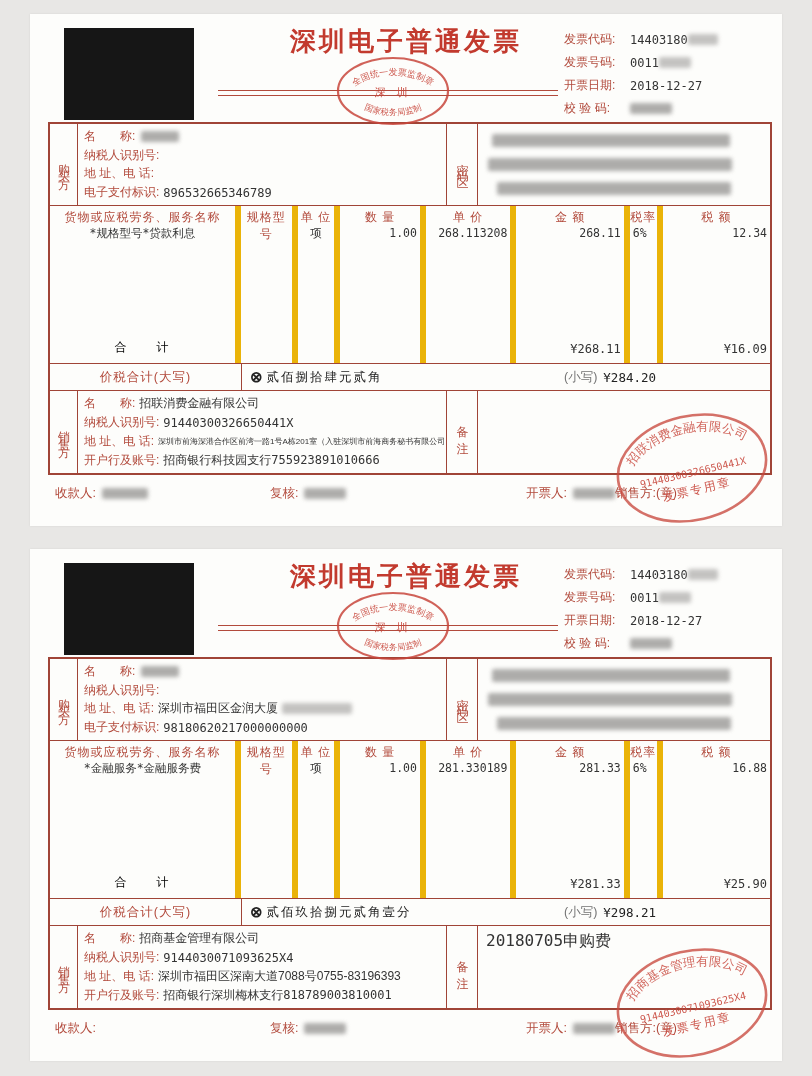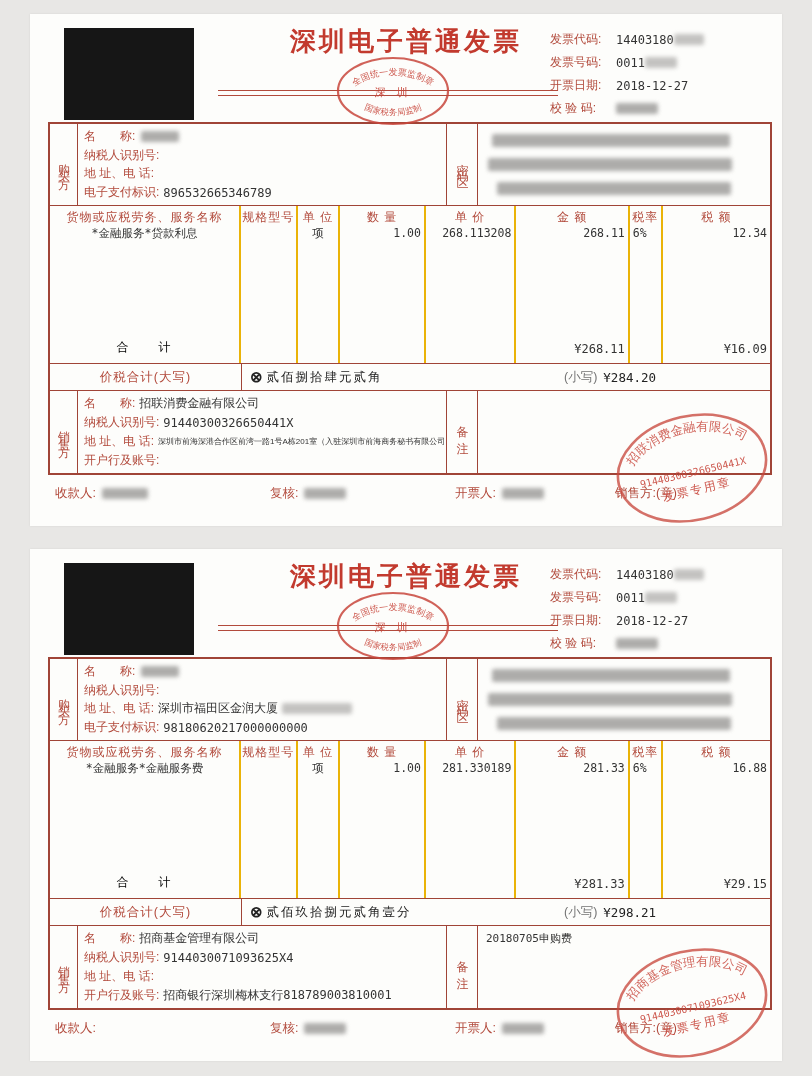--- a/index.html
+++ b/index.html
@@ -17,21 +17,21 @@
   .inv-header { position: relative; height: 108px; }
   .qr { position: absolute; left: 34px; top: 14px; width: 130px; height: 92px; background:#fff; }
   .inv-title {
     text-align: center; color: #c23a2e; font-size: 26px; font-weight: bold;
     letter-spacing: 3px; padding-top: 10px;
     font-family: "Liberation Serif", "DejaVu Serif", serif;
   }
   .dlines { position: absolute; left: 188px; top: 76px; width: 340px; height: 6px;
     border-top: 1px solid #b24a3c; border-bottom: 1px solid #b24a3c; }
   .hstamp { position: absolute; left: 304px; top: 40px; width: 118px; height: 74px; }
-  .hinfo { position: absolute; right: 20px; top: 14px; width: 212px; }
+  .hinfo { position: absolute; right: 6px; top: 14px; width: 212px; }
   .hinfo .row { display: flex; align-items: center; height: 23px; font-size: 12px; }
   .hinfo .lbl { color: #b24a3c; width: 66px; flex: none; }
   .hinfo .val { font-family: "DejaVu Sans Mono", monospace; font-size: 12px; color: #333; }
 
   
   .rd { display: inline-block; height: 11px; border-radius: 2px; background: #b5b4b2;
         filter: blur(2px); opacity: .8; vertical-align: middle; }
   .rd.dk { background: #9a9997; }
 
   
@@ -47,21 +47,21 @@
   .fline .lbl { color: #b24a3c; flex: none; }
   .fline .val { font-family: "DejaVu Sans Mono", monospace; color: #333; margin-left: 4px; }
   .pwd-strip { width: 32px; flex: none; border-left: 1px solid #a04437; border-right: 1px solid #a04437;
     display: flex; align-items: center; justify-content: center; }
   .pwd-area { width: 292px; flex: none; padding: 10px 14px; display: flex;
     flex-direction: column; justify-content: space-between; }
   .pwd-area .rd { height: 13px; }
 
   
   .items { display: flex; height: 158px; border-bottom: 1px solid #a04437; }
-  .col { display: flex; flex-direction: column; border-right: 2px solid #eab308; overflow: hidden; }
+  .col { display: flex; flex-direction: column; border-right: 6px solid #eab308; overflow: hidden; }
   .col:last-child { border-right: none; }
   .c-name { width: 192px; } .c-spec { width: 57px; } .c-unit { width: 43px; }
   .c-qty { width: 86px; } .c-price { width: 91px; } .c-amt { width: 114px; }
   .c-rate { width: 33px; } .c-tax { width: 108px; }
   .col .hdr { color: #b24a3c; font-size: 12px; text-align: center; padding-top: 3px; height: 19px; flex: none; letter-spacing: 1px; }
   .col .cv { font-family: "DejaVu Sans Mono", monospace; font-size: 11.5px; color: #333; padding: 1px 3px; }
   .col .cv.r { text-align: right; }
   .col .cv.c { text-align: center; }
   .col .foot { margin-top: auto; padding: 0 3px 7px; font-size: 12px; }
   .col .foot.red { color: #000000; text-align: center; letter-spacing: 2px; }
@@ -74,28 +74,28 @@
     display: flex; align-items: center; justify-content: center; letter-spacing: 1px; }
   .taxrow .body { flex: 1; position: relative; display: flex; align-items: center; }
   .taxrow .circ { font-size: 15px; color: #222; margin: 0 4px 0 8px; font-weight: bold; }
   .taxrow .words { color: #222; letter-spacing: 2px; }
   .taxrow .small-grp { position: absolute; left: 322px; display: flex; align-items: center; }
   .taxrow .small-lbl { color: #737373; margin-right: 6px; }
   .taxrow .figures { font-family: "DejaVu Sans Mono", monospace; color: #222; }
 
   
   .remark-area { width: 292px; flex: none; padding: 5px 8px; font-family: "DejaVu Sans Mono", monospace;
-    font-size: 11px; color: #333; }
+    font-size: 16px; color: #333; }
   .invoice:nth-of-type(1) .seller-address .val { font-size: 8px; letter-spacing: 0; }
 
   
   .inv-footer { display: flex; align-items: center; height: 36px; padding-left: 25px; font-size: 12.5px; }
   .inv-footer .slot { display: flex; align-items: center; }
   .inv-footer .lbl { color: #b24a3c; margin-right: 6px; }
-  .s1 { width: 215px; text-align: center; } .s2 { width: 185px; } .s3 { width: 160px; }
+  .s1 { width: 215px; text-align: center; } .s2 { width: 185px; } .s3 { width: 160px; justify-content: flex-end; }
 
   
   .seller-stamp { position: absolute; right: 10px; bottom: 2px; width: 160px; height: 112px;
     transform: rotate(-13deg); opacity: .9; pointer-events: none; }
 </style>
 </head>
 <body>
 
 <div class="page">
     <div class="invoice">
@@ -180,21 +180,21 @@
         <div class="pwd-area">
           <span class="rd dk" style="width:238px"></span>
           <span class="rd dk" style="width:244px;margin-left:-4px"></span>
           <span class="rd dk" style="width:234px;margin-left:5px"></span>
         </div>
       </div>
 
       <div class="items">
         <div class="col c-name">
           <div class="hdr">货物或应税劳务、服务名称</div>
-          <div class="cn-val">*金融服务*贷款利息</div>
+          <div class="cn-val">*规格型号*贷款利息</div>
           <div class="foot red">合　　计</div>
         </div>
         <div class="col c-spec">
           <div class="hdr">规格型号</div>
           <div class="cv c"></div>
         </div>
         <div class="col c-unit">
           <div class="hdr">单 位</div>
           <div class="cv c" style="font-family:'Liberation Sans',sans-serif">项</div>
         </div>
@@ -246,20 +246,21 @@
           <div class="fline">
             <span class="lbl">纳税人识别号:</span>
             <span class="val">91440300326650441X</span>
           </div>
           <div class="fline seller-address">
             <span class="lbl">地 址、电 话:</span>
             <span class="val" style="font-family:'Liberation Sans',sans-serif">深圳市前海深港合作区前湾一路1号A栋201室（入驻深圳市前海商务秘书有限公司）0755-32988660</span>
           </div>
           <div class="fline">
             <span class="lbl">开户行及账号:</span>
+            <span class="val">招商银行科技园支行755923891010666</span>
           </div>
         </div>
         <div class="pwd-strip">
           <span class="vtxt wide">备注</span>
         </div>
         <div class="remark-area"></div>
       </div>
     </div>
 
     <div class="inv-footer">
@@ -402,21 +403,21 @@
           <div class="cv r">281.33</div>
           <div class="foot num">¥281.33</div>
         </div>
         <div class="col c-rate">
           <div class="hdr">税率</div>
           <div class="cv">6%</div>
         </div>
         <div class="col c-tax">
           <div class="hdr">税 额</div>
           <div class="cv r">16.88</div>
-          <div class="foot num">¥29.15</div>
+          <div class="foot num">¥25.90</div>
         </div>
       </div>
 
       <div class="taxrow">
         <div class="lab">价税合计(大写)</div>
         <div class="body">
           <span class="circ">⊗</span>
           <span class="words">贰佰玖拾捌元贰角壹分</span>
           <span class="small-grp">
             <span class="small-lbl">(小写)</span>
@@ -433,20 +434,21 @@
           <div class="fline">
             <span class="lbl">名　　称:</span>
             <span class="val" style="font-family:'Liberation Sans',sans-serif">招商基金管理有限公司</span>
           </div>
           <div class="fline">
             <span class="lbl">纳税人识别号:</span>
             <span class="val">9144030071093625X4</span>
           </div>
           <div class="fline seller-address">
             <span class="lbl">地 址、电 话:</span>
+            <span class="val" style="font-family:'Liberation Sans',sans-serif">深圳市福田区深南大道7088号0755-83196393</span>
           </div>
           <div class="fline">
             <span class="lbl">开户行及账号:</span>
             <span class="val">招商银行深圳梅林支行818789003810001</span>
           </div>
         </div>
         <div class="pwd-strip">
           <span class="vtxt wide">备注</span>
         </div>
         <div class="remark-area">20180705申购费</div>

